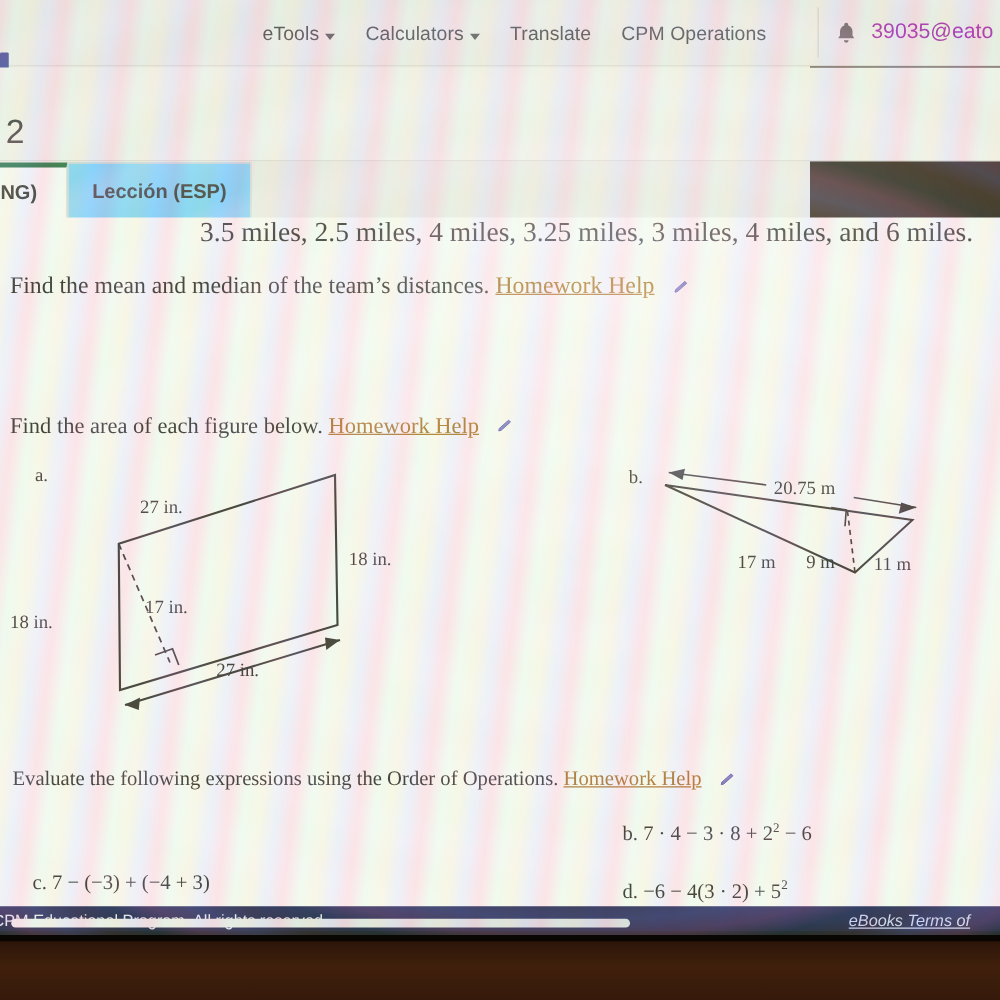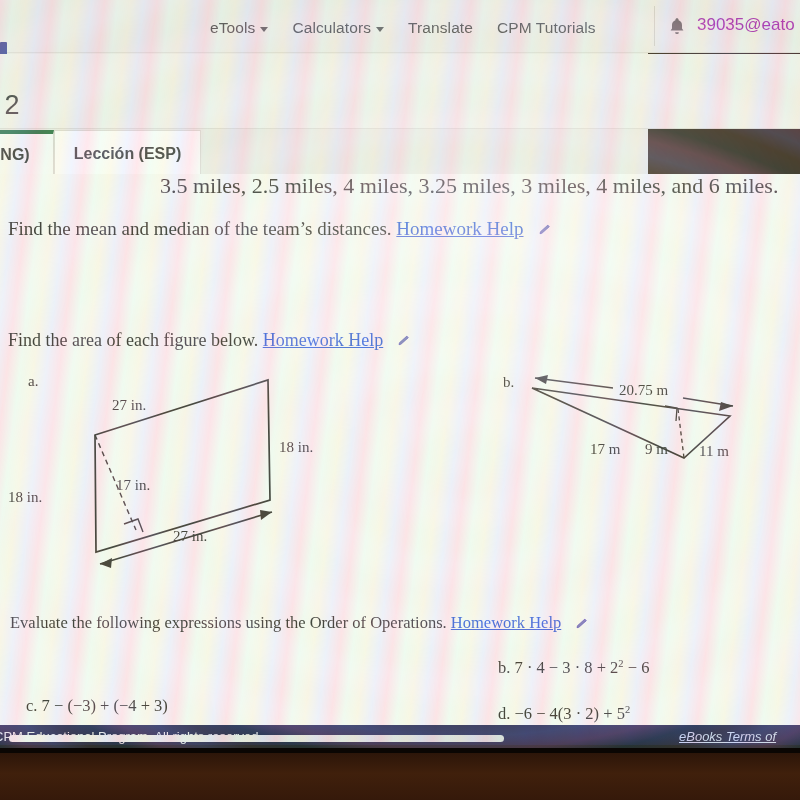--- a/index.html
+++ b/index.html
@@ -104,39 +104,39 @@
   .tab{
     position:absolute;top:0;height:45px;display:flex;align-items:center;justify-content:center;
     font-family:"Liberation Sans",sans-serif;font-size:16px;color:#343434;white-space:nowrap;
   }
   .tab.active{
     left:-36px;width:90px;background:#fbfbfa;
     border-top:4px solid #1f6b3c;border-left:1px solid #d9d6d1;border-right:1px solid #d9d6d1;
     font-weight:bold;padding-left:12px;box-sizing:border-box;
   }
   .tab.inactive{
-    left:54px;width:145px;background:#ffffff;
+    left:54px;width:145px;background:#7dd3fc;
     border:1px solid #dcd9d4;border-bottom:none;font-weight:bold;
   }
 
   
   .sheet{
     position:absolute;left:0;top:174px;width:800px;height:566px;background:#fbfaf8;
   }
 
   
   .txt{position:absolute;color:#241f1c;white-space:nowrap;}
   .serif{font-family:"Liberation Serif",serif;}
   .distances{left:160px;top:173px;font-size:22px;}
   .q-mean{left:8px;top:218px;font-size:19px;}
   .q-area{left:8px;top:330px;font-size:18px;}
   .q-eval{left:10px;top:613px;font-size:16.5px;}
 
   .hwlink{
-    color:#1d4ed8;text-decoration:underline;display:inline-flex;align-items:center;gap:15px;
+    color:#a16207;text-decoration:underline;display:inline-flex;align-items:center;gap:15px;
   }
   .hwicon{display:inline-block;width:13px;height:11px;}
 
   .fig-label{font-size:15px;color:#241f1c;}
   .lbl-a{left:28px;top:373px;}
   .lbl-b{left:503px;top:374px;}
 
   
   .expr{position:absolute;font-family:"Liberation Serif",serif;font-size:16.5px;color:#241f1c;white-space:nowrap;}
   .expr sup{font-size:10.5px;vertical-align:super;}
@@ -200,21 +200,21 @@
           <span class="caret"></span>
         </div>
         <div class="navitem">
           <span>Calculators</span>
           <span class="caret"></span>
         </div>
         <div class="navitem">
           <span>Translate</span>
         </div>
         <div class="navitem">
-          <span>CPM Tutorials</span>
+          <span>CPM Operations</span>
         </div>
       </div>
 
       <div class="navdiv"></div>
 
       <svg class="bell" viewBox="0 0 18 19">
         <path d="M9 1.2c-.9 0-1.6.7-1.6 1.6v.5C5.4 3.9 4 5.8 4 8v3.4l-1.4 2.1h12.8L14 11.4V8c0-2.2-1.4-4.1-3.4-4.7v-.5c0-.9-.7-1.6-1.6-1.6z" fill="#5a5a5a"></path>
         <path d="M7.1 15.2a1.9 1.9 0 0 0 3.8 0z" fill="#5a5a5a"></path>
       </svg>
 

